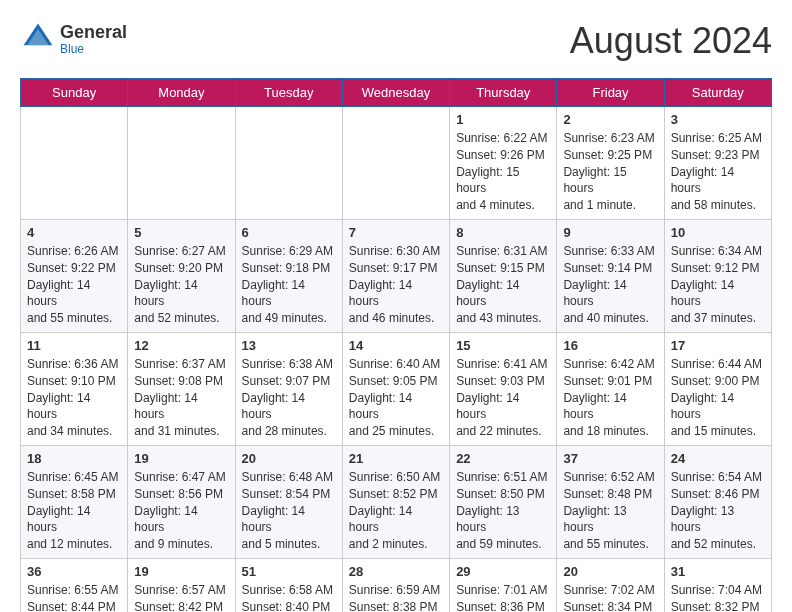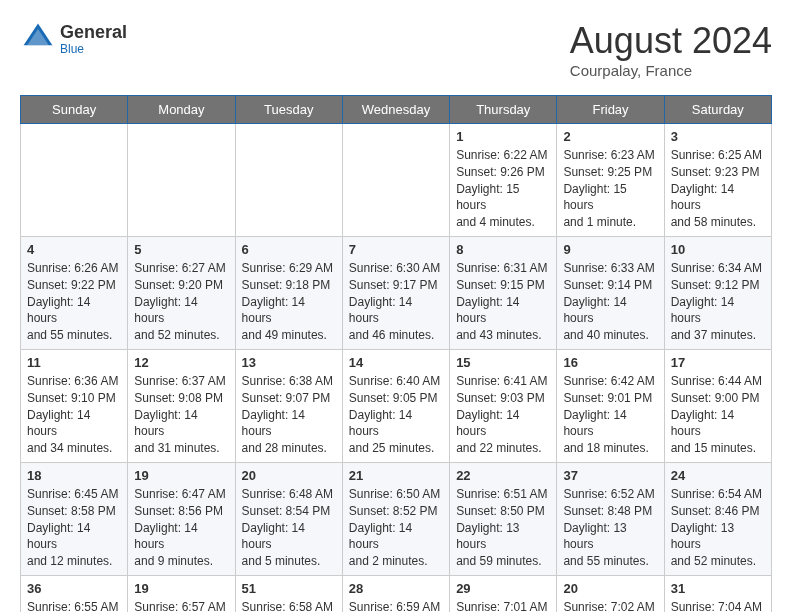--- a/index.html
+++ b/index.html
@@ -34,38 +34,39 @@
       font-size: 12px;
       font-weight: normal;
       color: #1a6bb5;
     }
     .logo-icon {
       width: 36px;
       height: 36px;
       margin-right: 4px;
     }
     .title-block {
+      text-align: right;
       margin-left: 40px;
     }
     .month-year {
       font-size: 36px;
       font-weight: normal;
       color: #333;
     }
     .location {
       font-size: 15px;
       color: #555;
     }
     table {
       width: 100%;
       border-collapse: collapse;
       font-size: 11px;
     }
     thead th {
-      background-color: #737373;
+      background-color: #be185d;
       color: #fff;
       padding: 6px 6px;
       font-size: 13px;
       font-weight: normal;
       border: 1px solid #2266aa;
     }
     tbody td {
       border: 1px solid #ccc;
       padding: 5px 6px;
       vertical-align: top;
@@ -115,21 +116,20 @@
       <polygon points="20,4 36,28 4,28" fill="#1a6bb5"></polygon>
       <polygon points="20,10 32,28 8,28" fill="#fff" opacity="0.3"></polygon>
     </svg>
     <div class="logo-text">
       <span class="logo-general">General</span>
       <span class="logo-blue">Blue</span>
     </div>
   </div>
   <div class="title-block">
     <div class="month-year">August 2024</div>
-    <div class="location">Courpalay, France</div>
   </div>
 </div>
 
 <table>
   <thead>
     <tr>
         <th>Sunday</th>
         <th>Monday</th>
         <th>Tuesday</th>
         <th>Wednesday</th>

